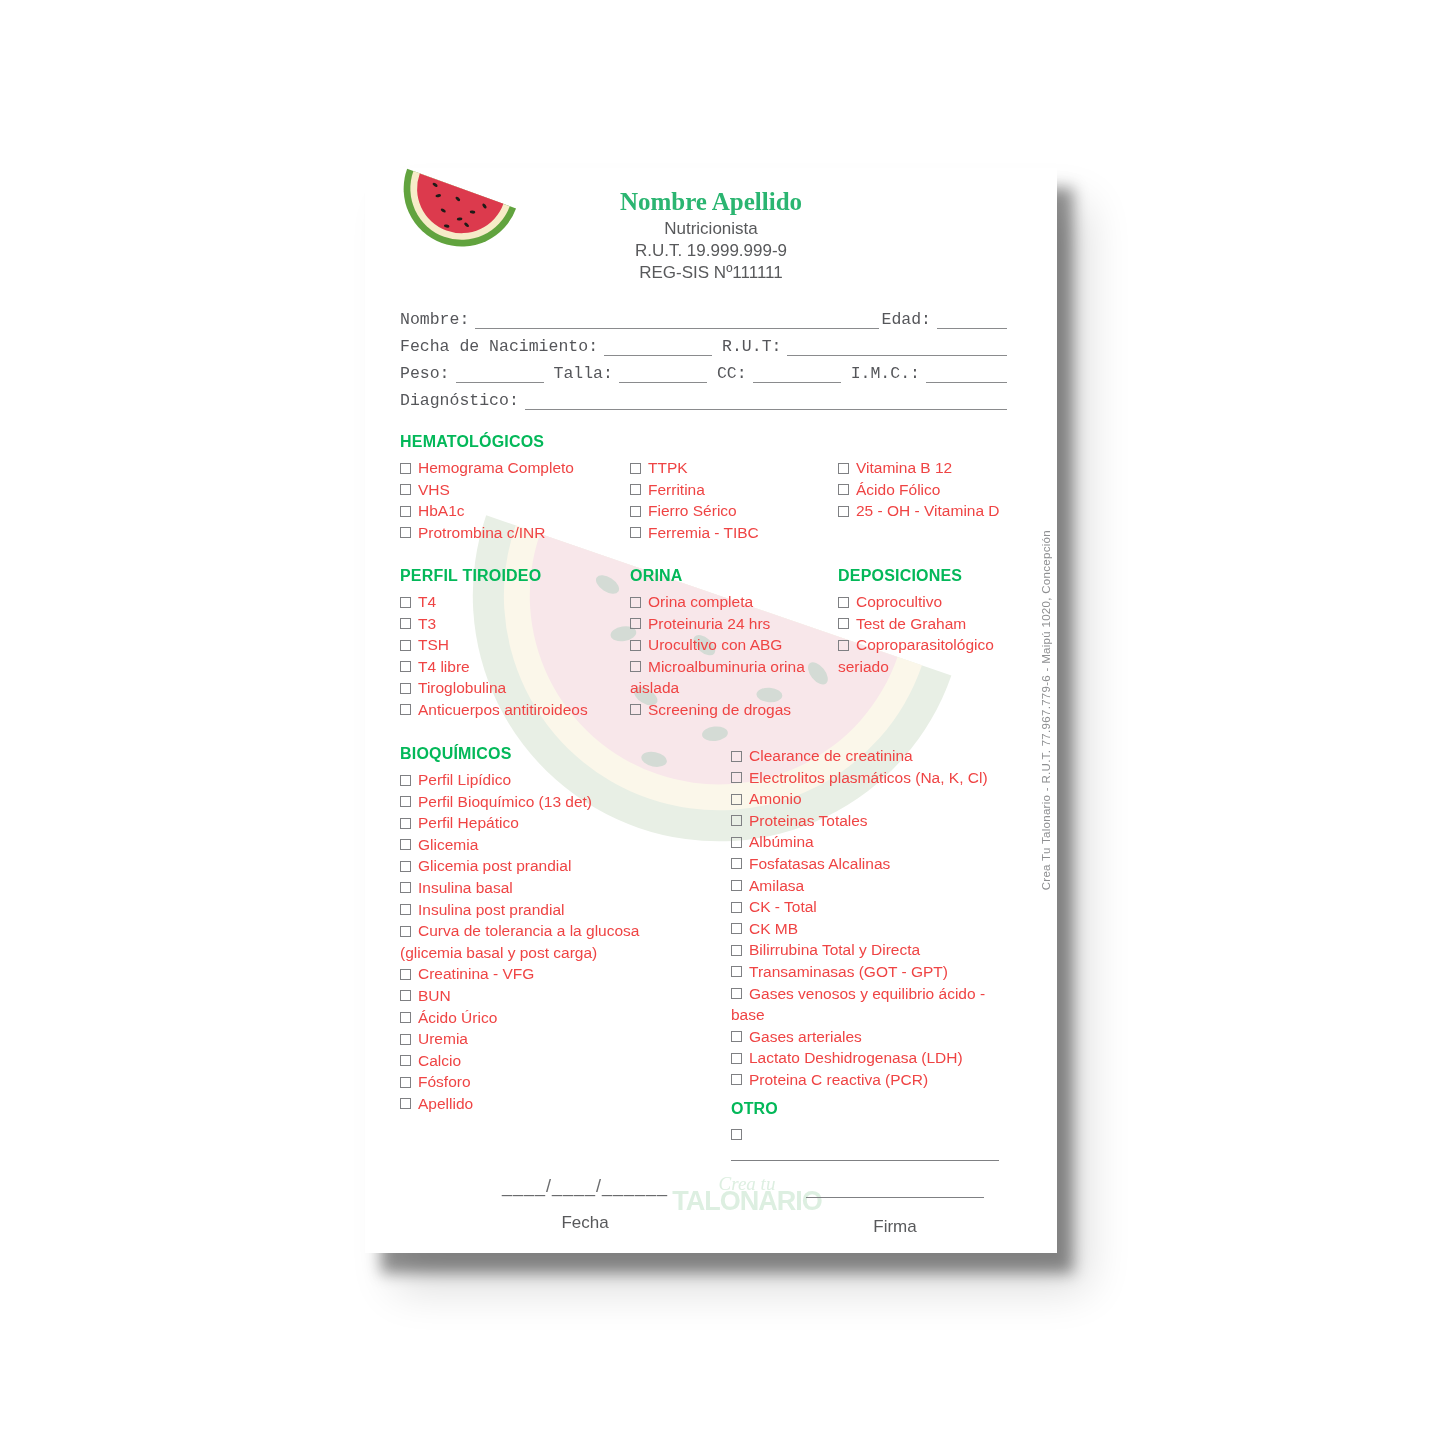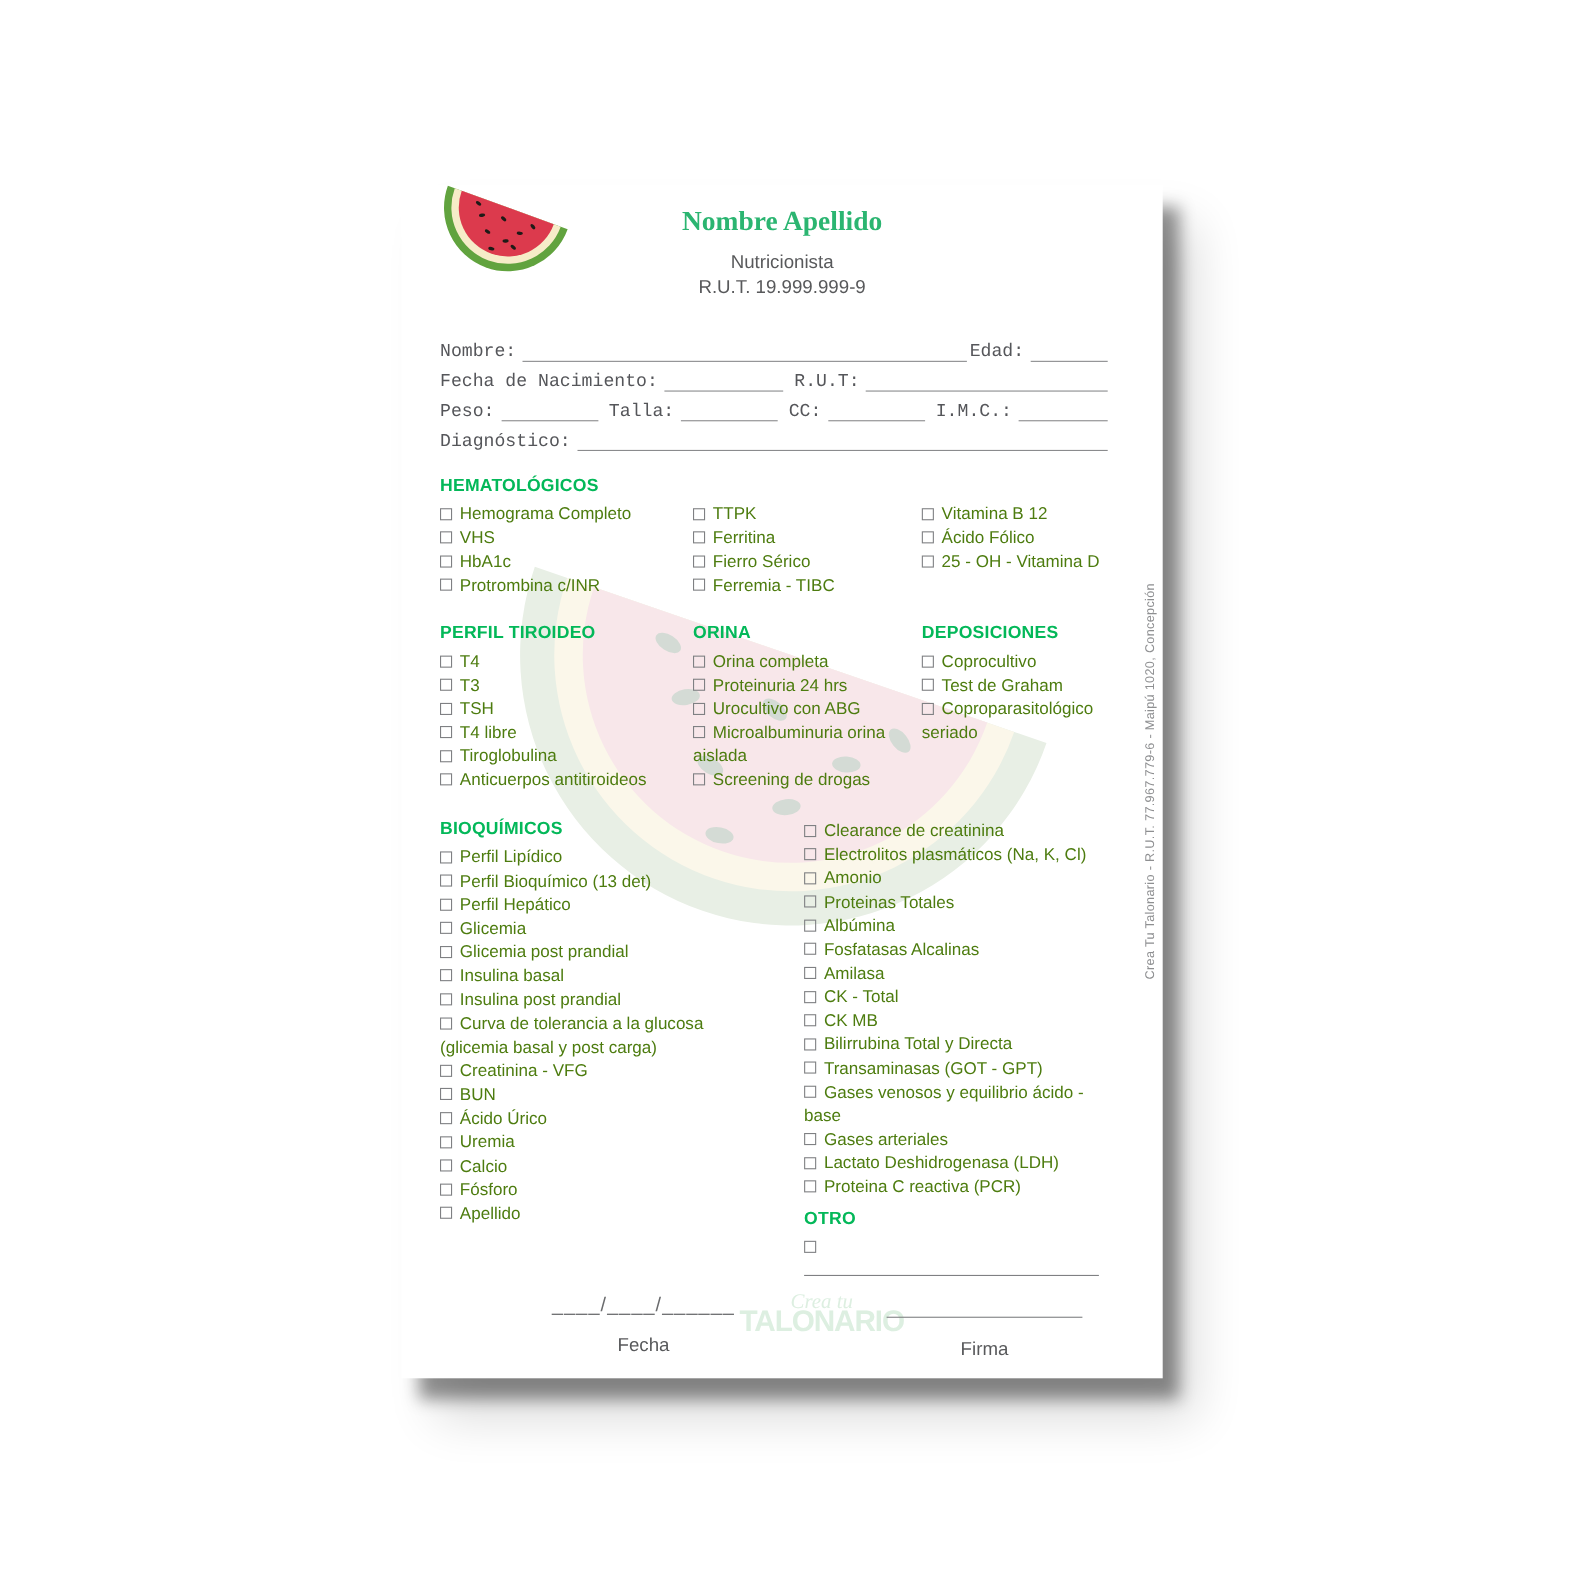--- a/index.html
+++ b/index.html
@@ -12,34 +12,34 @@
   
   #logo{left:26px;top:12px;width:136px;height:106px;}
   #logo svg{transform:rotate(20deg);transform-origin:50% 50%;}
 
   
   #melon-watermark{position:absolute;left:55px;top:395px;width:520px;height:290px;z-index:0;}
   #melon-watermark svg{transform:rotate(19deg);transform-origin:50% 50%;}
 
   
   #head{left:0;right:0;top:20px;text-align:center;}
-  #doc-title{font-family:"Liberation Serif", serif;font-weight:bold;font-size:25px;color:#2bb571;margin:0 0 12px 0;}
+  #doc-title{font-family:"Liberation Serif", serif;font-weight:bold;font-size:25px;color:#2bb571;margin:0 0 2px 0;}
   .subline{font-size:17px;color:#58595b;line-height:22px;}
 
   
   #patient{left:35px;right:50px;top:134px;color:#55565a;font-size:16.5px;font-family:Liberation Mono, monospace;}
   .prow{display:flex;align-items:flex-end;height:27px;}
   .plabel{white-space:nowrap;margin-right:6px;}
   .ln{border-bottom:1px solid #8a8b8d;height:18px;display:inline-block;}
   .grow{flex:1 1 auto;}
   .mr{margin-right:10px;}
 
   
   .sec-title{color:#03b859;font-weight:bold;font-size:16px;margin:0 0 6px 0;letter-spacing:0.2px;}
-  .items{font-size:15.5px;line-height:21.6px;color:#4d7c0f;}
+  .items{font-size:15.5px;line-height:21.6px;color:#ef4444;}
   .item{display:block;}
   .cb{display:inline-block;width:9px;height:9px;border:1px solid #7f8083;margin-right:7px;
       vertical-align:baseline;position:relative;top:0.5px;background:transparent;}
   #sec-hema{left:35px;right:50px;top:265px;display:grid;grid-template-columns:230px 208px 1fr;}
   #sec-hema .sec-title{grid-column:1 / span 3;}
   #sec-row2{left:35px;right:50px;top:399px;display:grid;grid-template-columns:230px 208px 1fr;}
   #col-orina .items{max-width:185px;}
   #sec-bio{left:35px;right:50px;top:577px;display:grid;grid-template-columns:303px 1fr;gap:28px;}
   #bio-col1 .items{max-width:295px;}
   #otro{margin-top:9px;}
@@ -108,20 +108,21 @@
           <ellipse cx="98" cy="76" rx="4.6" ry="2.5" transform="rotate(-8 98 76)"></ellipse>
           <ellipse cx="128" cy="63" rx="4.6" ry="2.5" transform="rotate(20 128 63)"></ellipse>
         </g>
       </svg>
     </div>
 
     <div id="head" class="z">
       <div id="doc-title">Nombre Apellido</div>
       <div class="subline">Nutricionista</div>
       <div class="subline">R.U.T. 19.999.999-9</div>
+      <div class="subline">REG-SIS Nº111111</div>
     </div>
 
     <div id="patient" class="z">
       <div class="prow">
         <span class="plabel">Nombre:</span>
         <span class="ln grow"></span>
         <span class="plabel" style="margin-left:2px;">Edad:</span>
         <span class="ln" style="width:70px;"></span>
       </div>
       <div class="prow">

